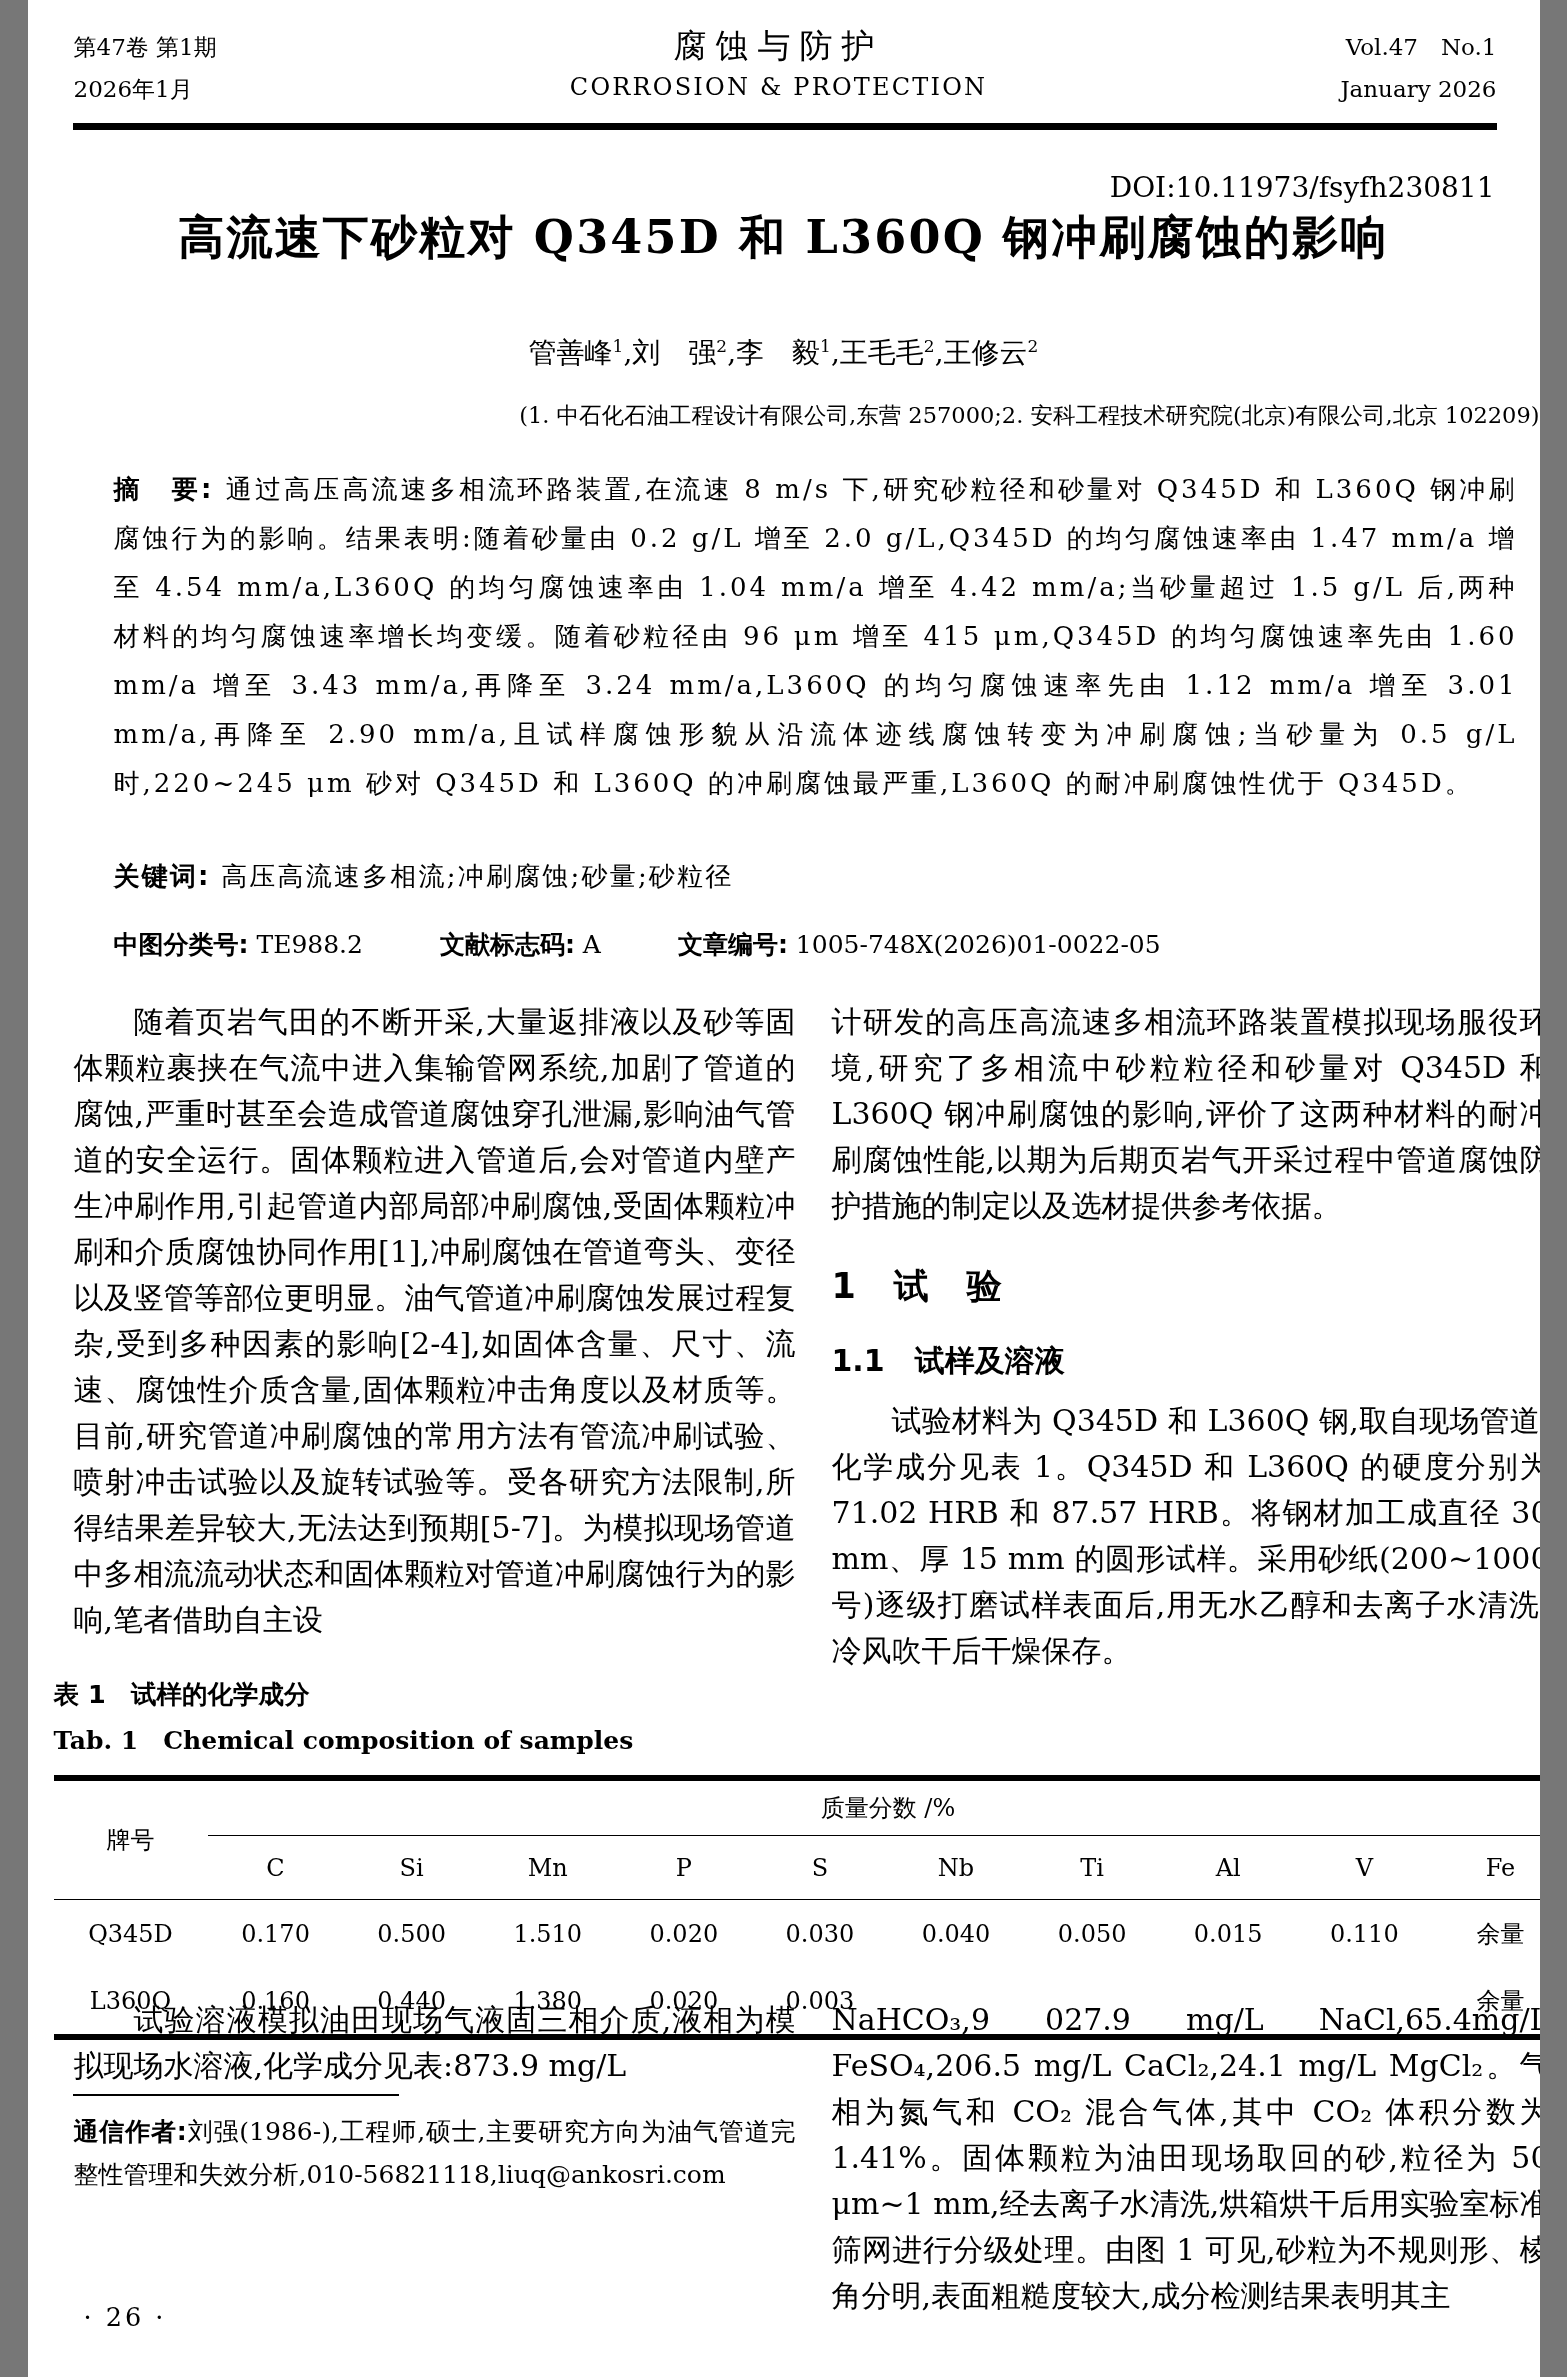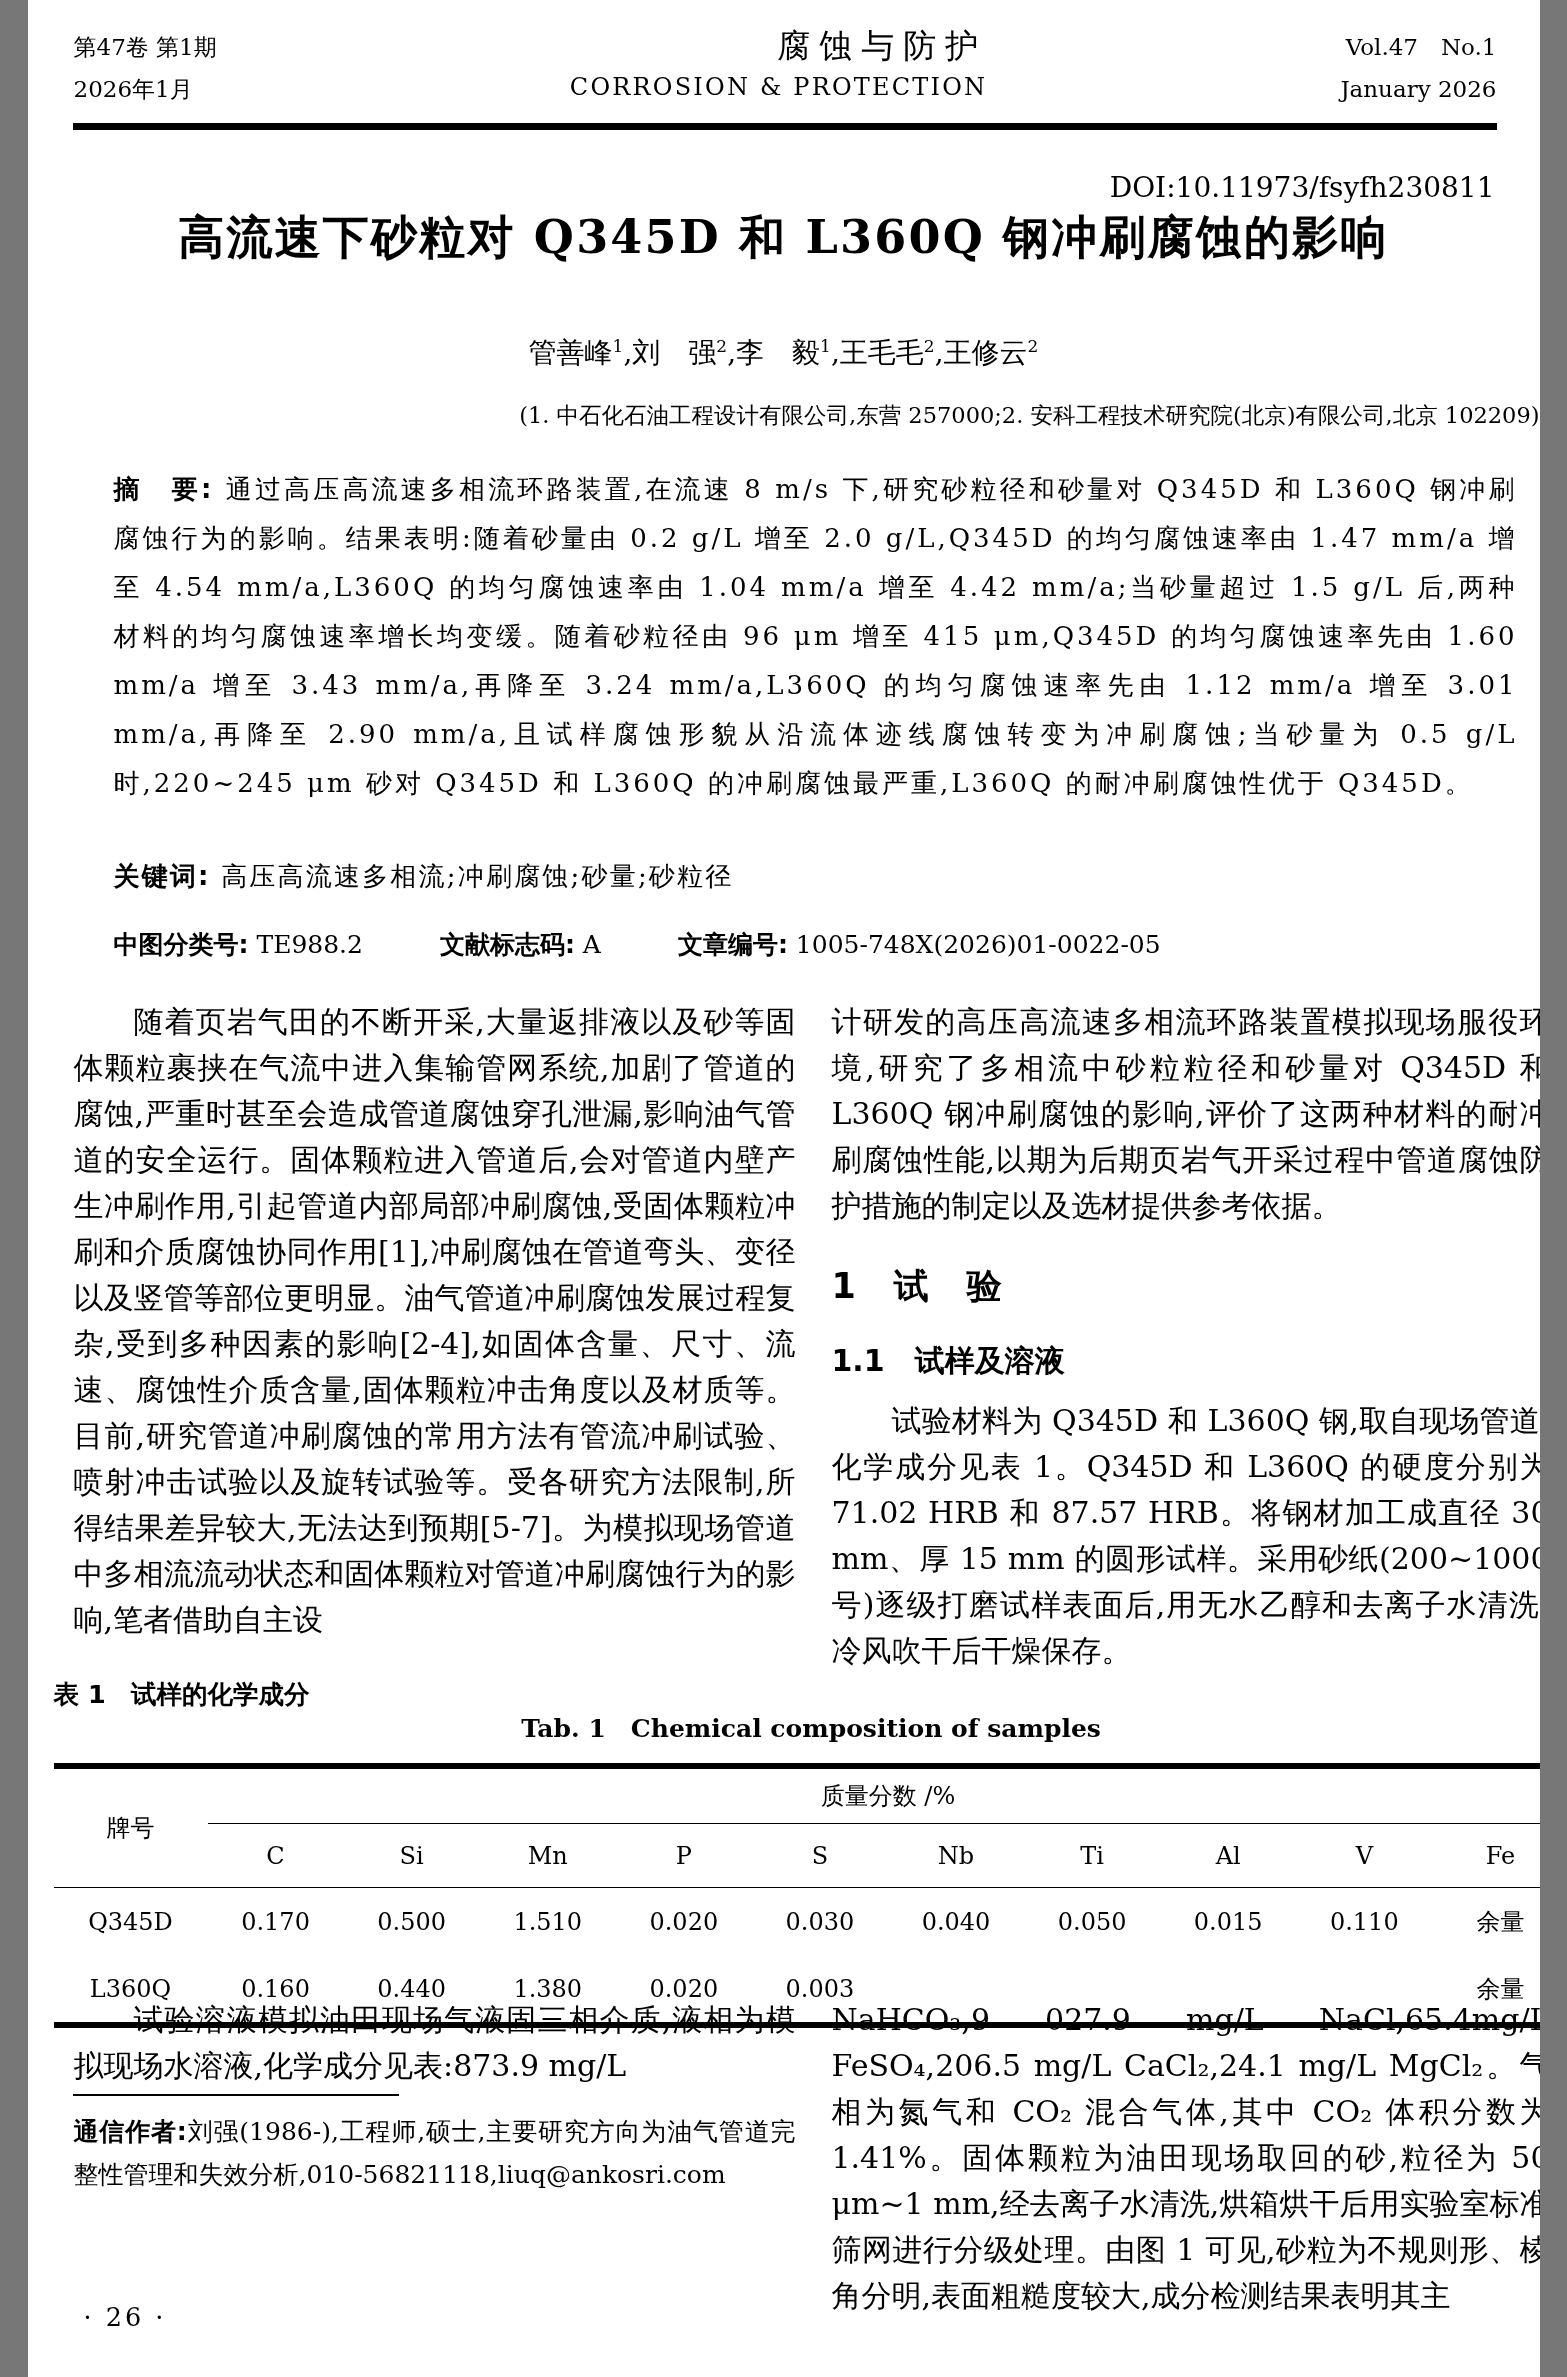--- a/index.html
+++ b/index.html
@@ -9,21 +9,21 @@
     font-family:"DejaVu Serif","Liberation Serif",serif;
     overflow:hidden;
   }
   .lbl  { font-family:"DejaVu Sans","Liberation Sans",sans-serif; font-weight:bold; }
 
   
   .header { position:absolute; top:25.5px; left:46px; right:43px;
             display:flex; justify-content:space-between; align-items:flex-start; }
   .h-left div  { font-size:23px; line-height:42px; }
   .h-right div { font-size:23px; line-height:42px; text-align:right; }
-  .h-center    { text-align:right; }
+  .h-center    { text-align:center; }
   .jname-cn { font-size:33px; letter-spacing:9px; line-height:40px; }
   .jname-en { font-size:24px; letter-spacing:2.2px; line-height:43px; }
   .header-rule { position:absolute; top:123px; left:45px; right:43px; height:6.7px; background:#000; }
   .doi { position:absolute; top:171px; right:45px; font-size:28px; font-weight:normal; }
 
   
   .title { position:absolute; top:207px; left:0; width:100%; margin:0;
            text-align:center; font-size:46px; font-weight:bold; letter-spacing:2.2px; }
   .authors { position:absolute; top:334px; left:0; width:100%; text-align:center; font-size:28px; }
   .authors sup { font-size:17px; }
@@ -46,21 +46,21 @@
   .col-right { left:804px; top:999px; width:718px; }
   .col-right h2 { font-family:"DejaVu Sans","Liberation Sans",sans-serif;
                   font-size:35px; margin:34px 0 28.5px 0; letter-spacing:1.5px; }
   .col-right h3 { font-family:"DejaVu Sans","Liberation Sans",sans-serif;
                   font-size:30px; margin:0 0 14px 0; }
 
   
   .tablewrap { position:absolute; top:1677px; left:26px; width:1515px; }
   .tcap-cn { text-align:left; font-family:"DejaVu Sans","Liberation Sans",sans-serif;
              font-weight:bold; font-size:25.5px; }
-  .tcap-en { text-align:center; font-weight:bold; font-size:25px; }
+  .tcap-en { text-align:left; font-weight:bold; font-size:25px; margin-top:12px; }
   table { width:100%; table-layout:fixed; border-collapse:collapse; margin-top:18px;
           border-top:6px solid #000; border-bottom:6px solid #000; font-size:24px; }
   col.c-grade { width:154px; }
   td { text-align:center; padding:0; }
   .r1 .spanner { height:54px; border-bottom:1.5px solid #000; }
   .grade-hd { border-bottom:1.5px solid #000; }
   .r2 td { height:63px; border-bottom:1.5px solid #000; }
   .data td { height:67px; }
 
   

